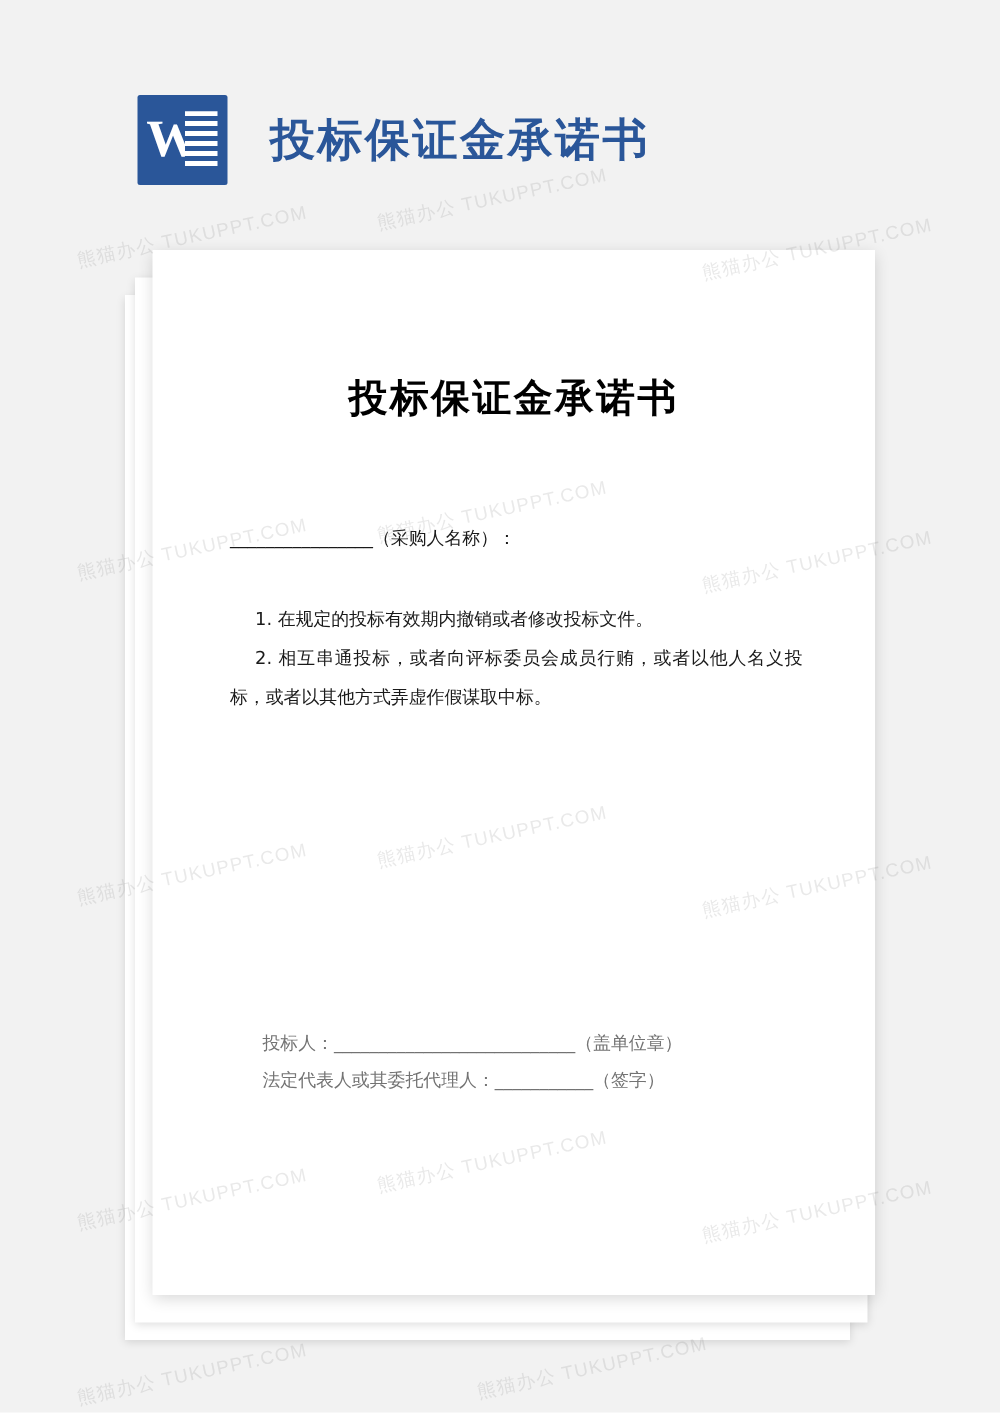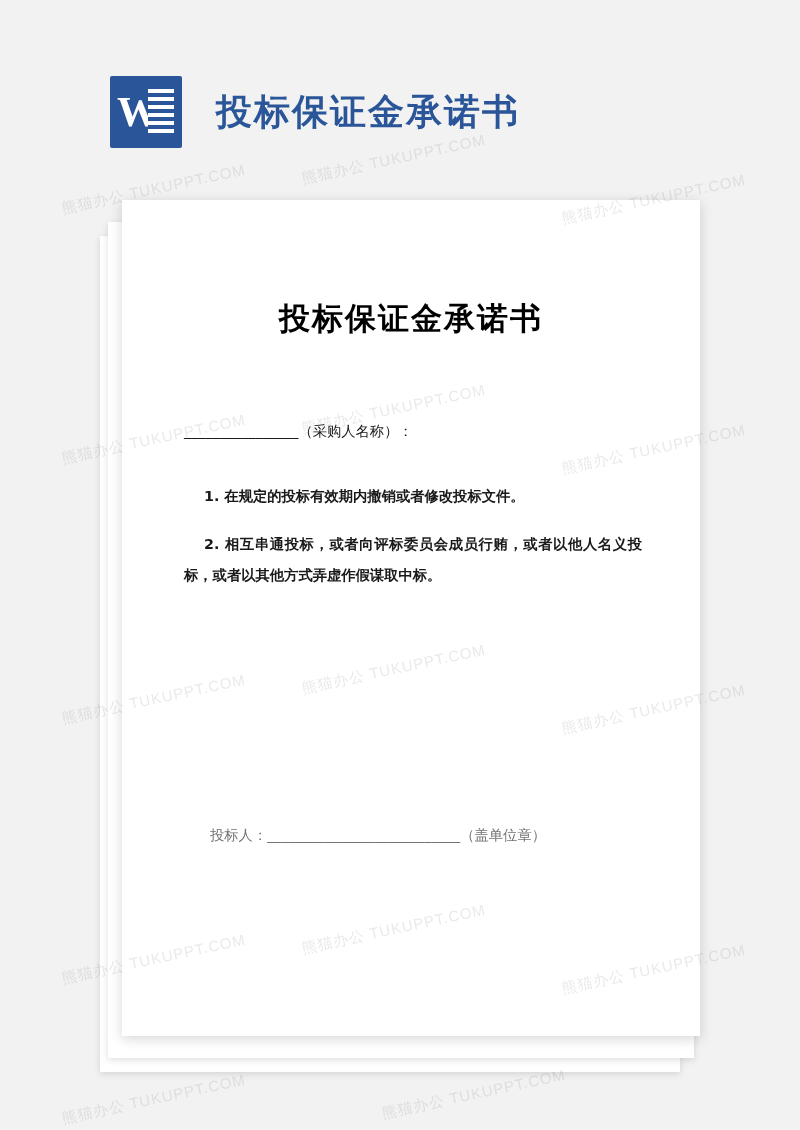--- a/index.html
+++ b/index.html
@@ -126,21 +126,21 @@
     font-family: "DejaVu Sans", sans-serif;
   }
   .salutation {
     margin: 0 0 34px 0;
   }
   .para {
     margin: 0 0 0 0;
     text-align: justify;
   }
   .para.indent { text-indent: 2em; }
-  .item { margin-top: 17px; text-indent: 1.4em; font-weight: bold; }
+  .item { margin-top: 0px; text-indent: 1.4em; }
 
   .sign-block {
     position: absolute;
     left: 88px;
     top: 620px;
     font-size: 14.3px;
     color: #737373;
     line-height: 30px;
     font-family: "DejaVu Sans", sans-serif;
   }
@@ -183,20 +183,21 @@
     <div class="page-title">投标保证金承诺书</div>
 
     <div class="body-text">
       <p class="salutation">________________（采购人名称）：</p>
       <p class="para item">1. 在规定的投标有效期内撤销或者修改投标文件。</p>
       <p class="para item">2. 相互串通投标，或者向评标委员会成员行贿，或者以他人名义投标，或者以其他方式弄虚作假谋取中标。</p>
     </div>
 
     <div class="sign-block">
       <div class="sign-line">投标人：___________________________（盖单位章）</div>
+      <div class="sign-line">法定代表人或其委托代理人：___________（签字）</div>
     </div>
   </div>
 </div>
 
 <div class="wm-layer">
   <div class="wm" style="left:60px;  top:180px;">熊猫办公 TUKUPPT.COM</div>
   <div class="wm" style="left:300px; top:150px;">熊猫办公 TUKUPPT.COM</div>
   <div class="wm" style="left:560px; top:190px;">熊猫办公 TUKUPPT.COM</div>
   <div class="wm" style="left:60px;  top:430px;">熊猫办公 TUKUPPT.COM</div>
   <div class="wm" style="left:300px; top:400px;">熊猫办公 TUKUPPT.COM</div>

